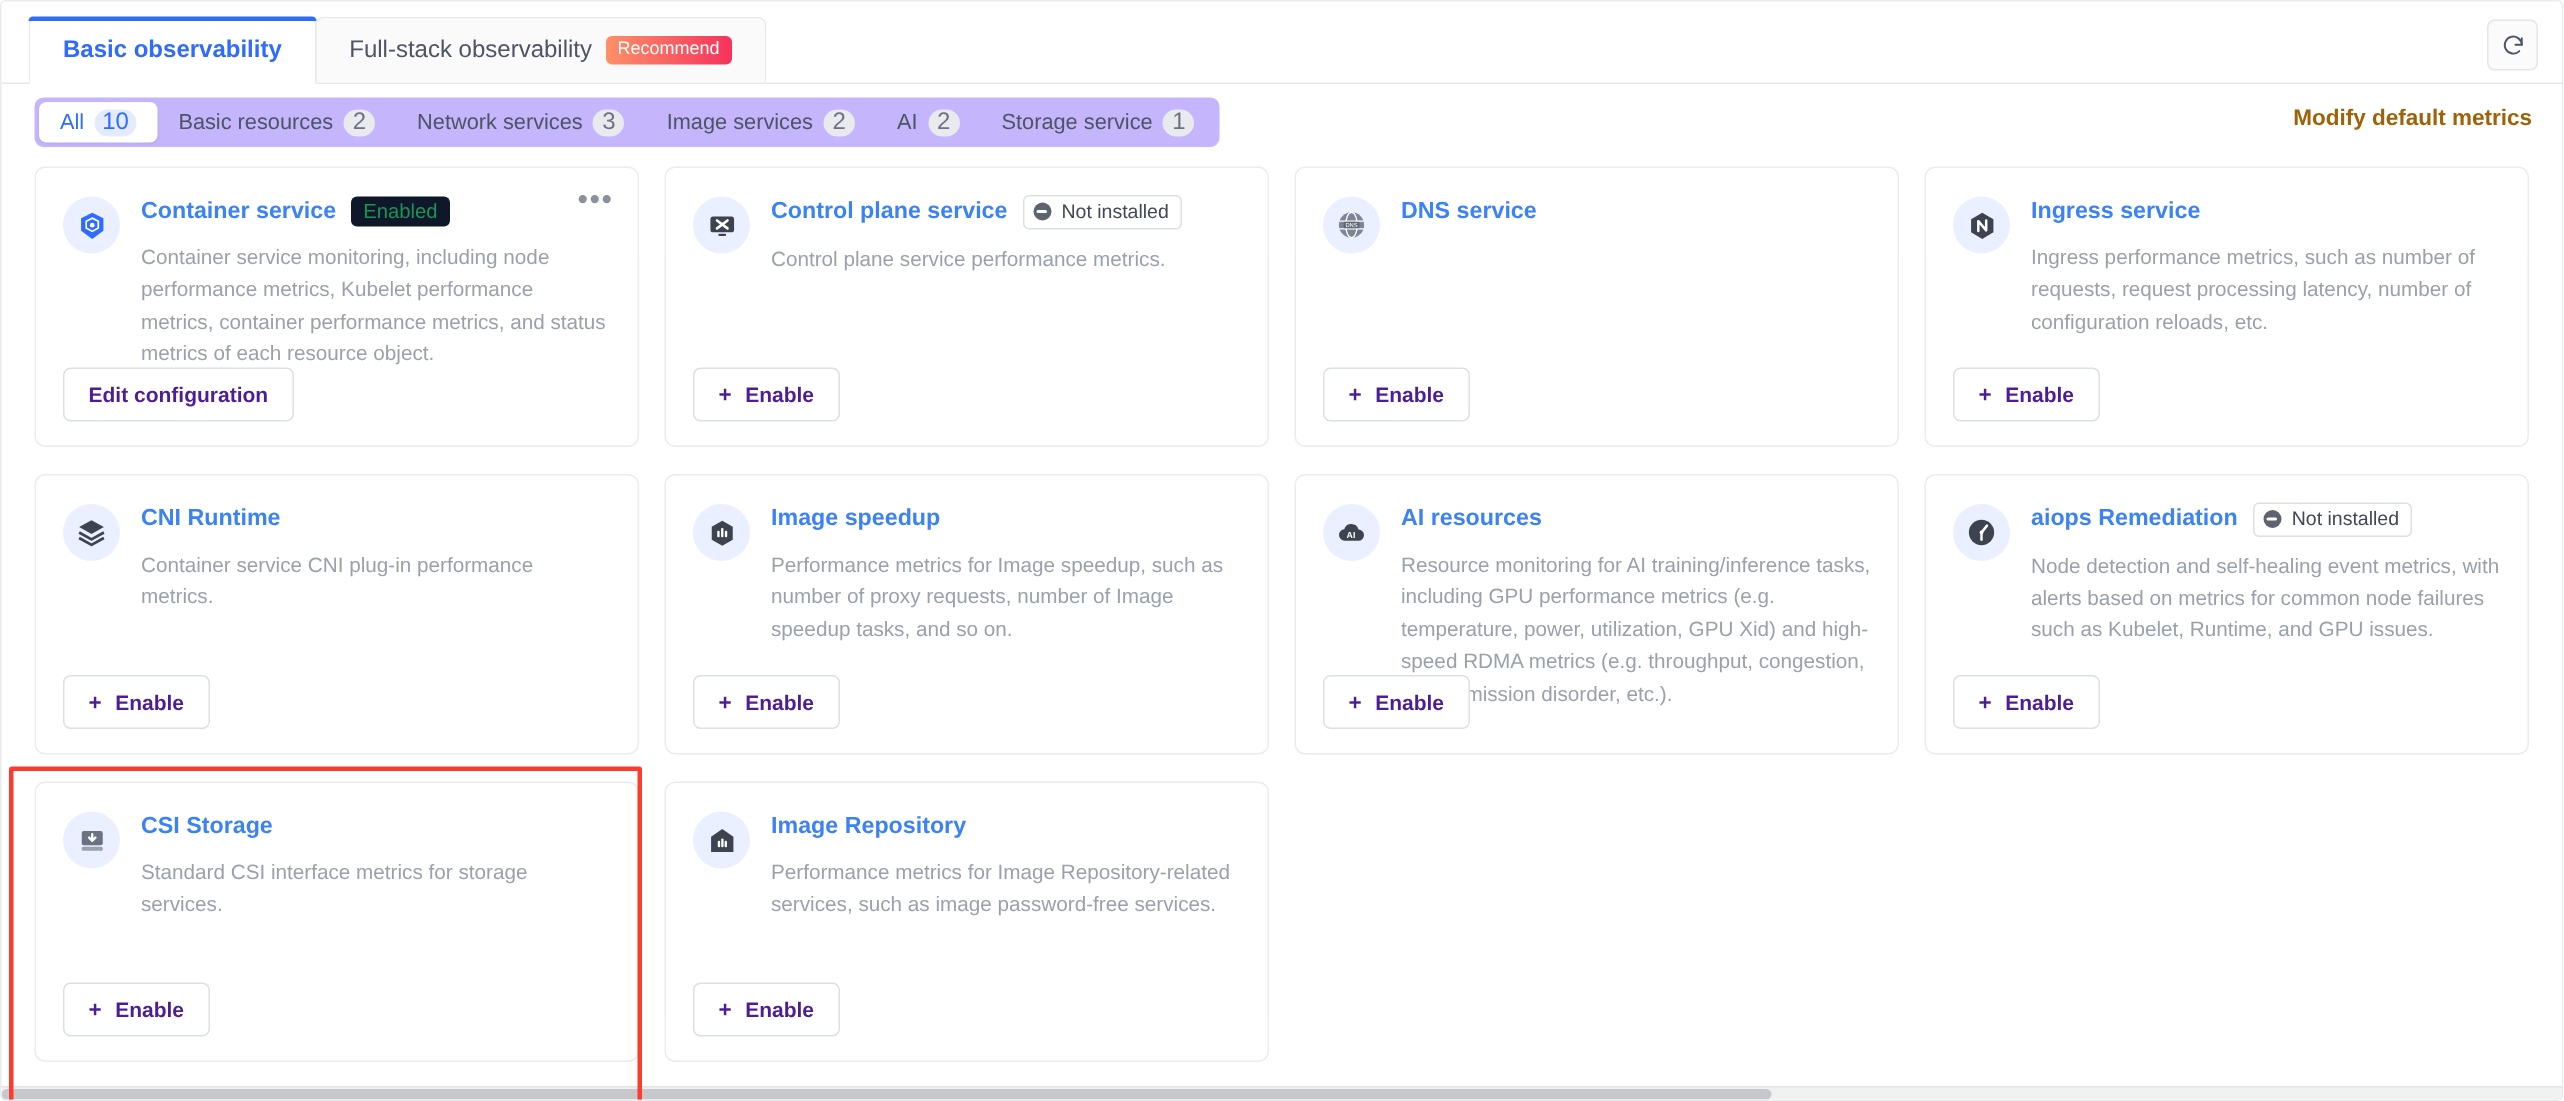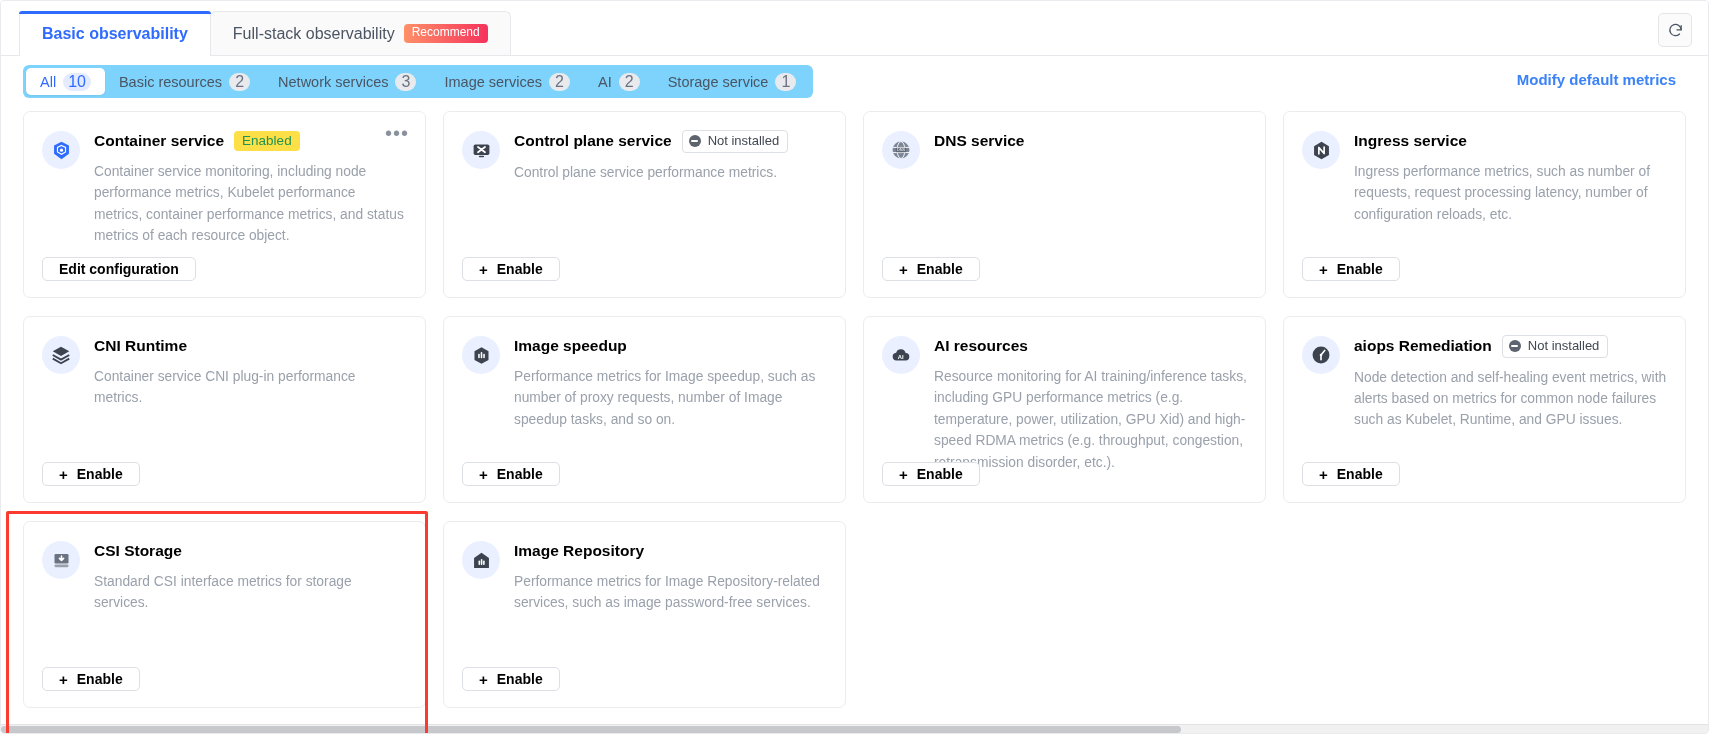--- a/index.html
+++ b/index.html
@@ -95,21 +95,21 @@
   .filterbar {
     position: relative;
     height: 45px;
     padding: 6px 16px 0 22px;
     display: flex;
     align-items: center;
   }
   .chipgroup {
     display: flex;
     align-items: center;
-    background: #7dd3fc;
+    background: #c4b5fd;
     border-radius: 6px;
     padding: 3px;
     height: 33px;
   }
   .chip {
     display: flex;
     align-items: center;
     gap: 7px;
     height: 27px;
     padding: 0 14px;
@@ -134,24 +134,24 @@
     font-size: 16px;
     background: #e9eaee;
     color: #6b7280;
   }
   .chip.active .chip-count {
     background: #e4ebff;
     color: #2f6bff;
   }
   .modify-link {
     position: absolute;
-    right: 32px; top: 50%;
+    right: 20px; top: 50%;
     transform: translateY(-50%);
     font-size: 15px;
-    color: #3b82f6;
+    color: #a16207;
     font-weight: bold;
     cursor: pointer;
     white-space: nowrap;
   }
 
   
   .grid-wrap {
     position: relative;
     padding: 10px 22px 0 22px;
   }
@@ -189,27 +189,27 @@
   .card-body { flex: 1; min-width: 0; }
   .card-titleline {
     display: flex;
     align-items: center;
     gap: 10px;
     min-height: 22px;
   }
   .card-title {
     font-size: 15.5px;
     font-weight: bold;
-    color: #000000;
+    color: #3b82f6;
     white-space: nowrap;
   }
   .status-enabled {
     font-size: 13.5px;
     color: #1f9254;
-    background: #fde047;
+    background: #0f172a;
     border-radius: 4px;
     padding: 2px 8px 3px;
     line-height: 1.15;
   }
   .status-notinstalled {
     display: inline-flex;
     align-items: center;
     gap: 7px;
     font-size: 13px;
     color: #414852;
@@ -240,27 +240,27 @@
     font-size: 13.8px;
     line-height: 1.55;
     color: #9aa1ab;
   }
   .card-actions { margin-top: 8px; }
   .btn {
     display: inline-flex;
     align-items: center;
     justify-content: center;
     gap: 9px;
-    height: 24px;
+    height: 36px;
     padding: 0 16px;
     border: 1px solid #dcdfe3;
     border-radius: 5px;
     background: #fff;
     font-size: 14px;
-    color: #000000;
+    color: #4c1d95;
     font-weight: bold;
     cursor: pointer;
     white-space: nowrap;
   }
   .btn .plus { font-size: 15px; font-weight: bold; line-height: 1; }
   .kebab {
     position: absolute;
     right: 16px; top: 16px;
     color: #8a919c;
     font-size: 20px;

